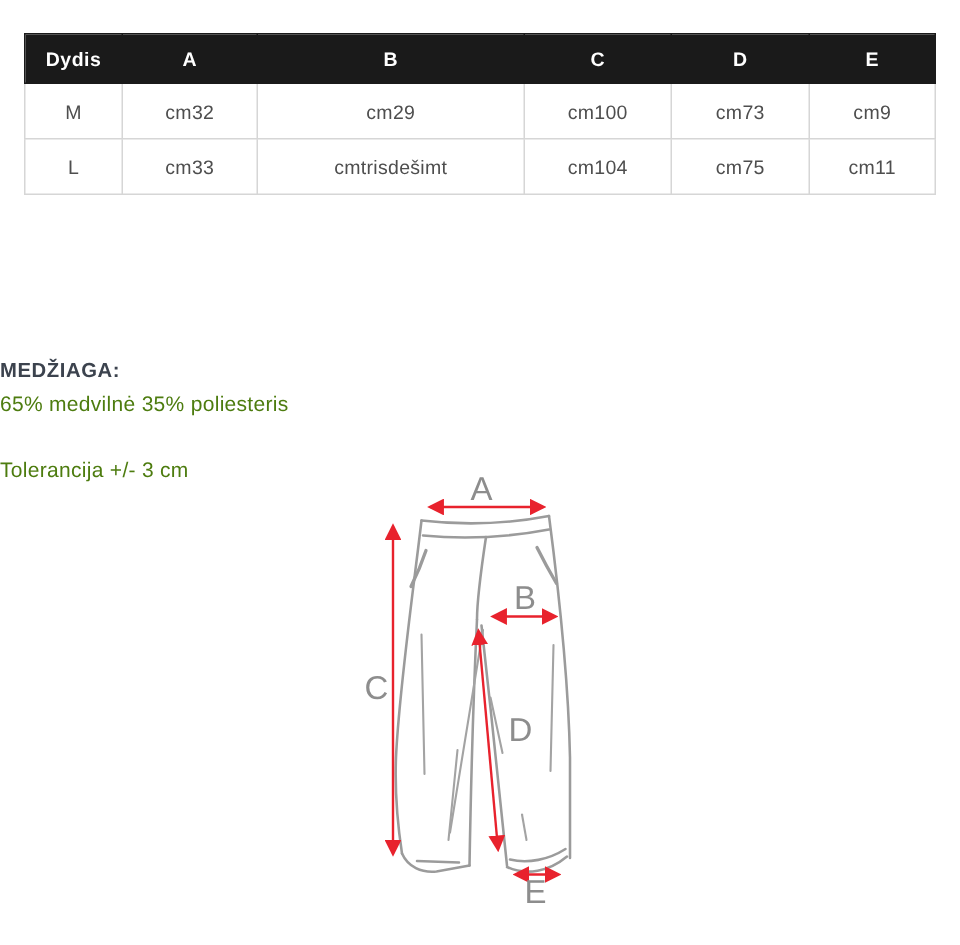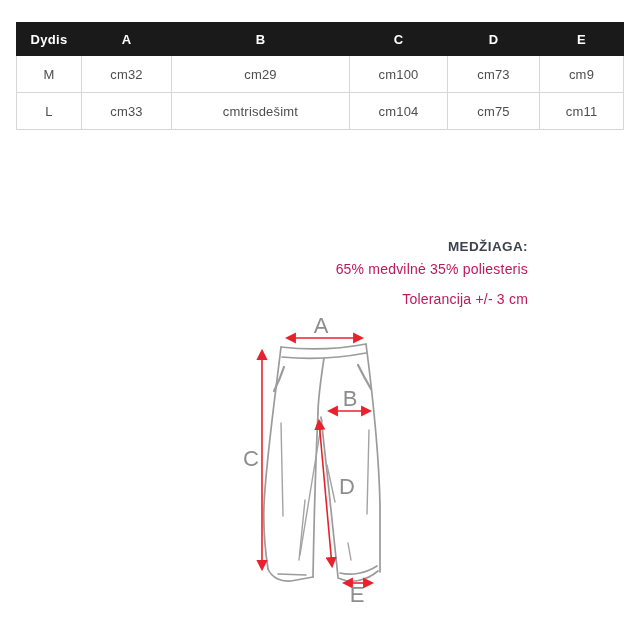--- a/index.html
+++ b/index.html
@@ -16,24 +16,24 @@
   table.size-table th{
     background:#1a1a1a;color:#ffffff;font-size:13px;font-weight:bold;
     height:30px;border:1px solid #1a1a1a;letter-spacing:.3px;text-align:center;
   }
   table.size-table td{
     border:1px solid #d6d6d6;height:34px;text-align:center;
     font-size:13px;color:#4e4e4e;letter-spacing:.2px;
   }
 
   
-  .info-block{position:absolute;left:0;top:239px;width:528px;text-align:right;}
+  .info-block{position:absolute;left:0;top:239px;width:528px;text-align:left;}
   .info-title{font-size:13.5px;font-weight:bold;color:#3c434e;letter-spacing:.4px;margin:0 0 7px 0;}
-  .info-line{font-size:14px;color:#be185d;margin:0;letter-spacing:.2px;}
-  .info-line.tolerance{margin-top:14px;}
+  .info-line{font-size:14px;color:#4d7c0f;margin:0;letter-spacing:.2px;}
+  .info-line.tolerance{margin-top:28px;}
 
   
   .diagram-svg{position:absolute;left:0;top:0;width:640px;height:630px;}
   .outline{fill:none;stroke:#9b9b9b;stroke-width:1.7;stroke-linecap:round;}
   .pocket{fill:none;stroke:#9b9b9b;stroke-width:2.2;stroke-linecap:round;}
   .wrinkle{fill:none;stroke:#a3a3a3;stroke-width:1.4;stroke-linecap:round;}
   .marrow{fill:none;stroke:#e8222d;stroke-width:1.6;}
   .mlabel{fill:#8d8d8d;font-size:22px;font-family:"Liberation Sans",sans-serif;text-anchor:middle;}
 </style>
 </head>

